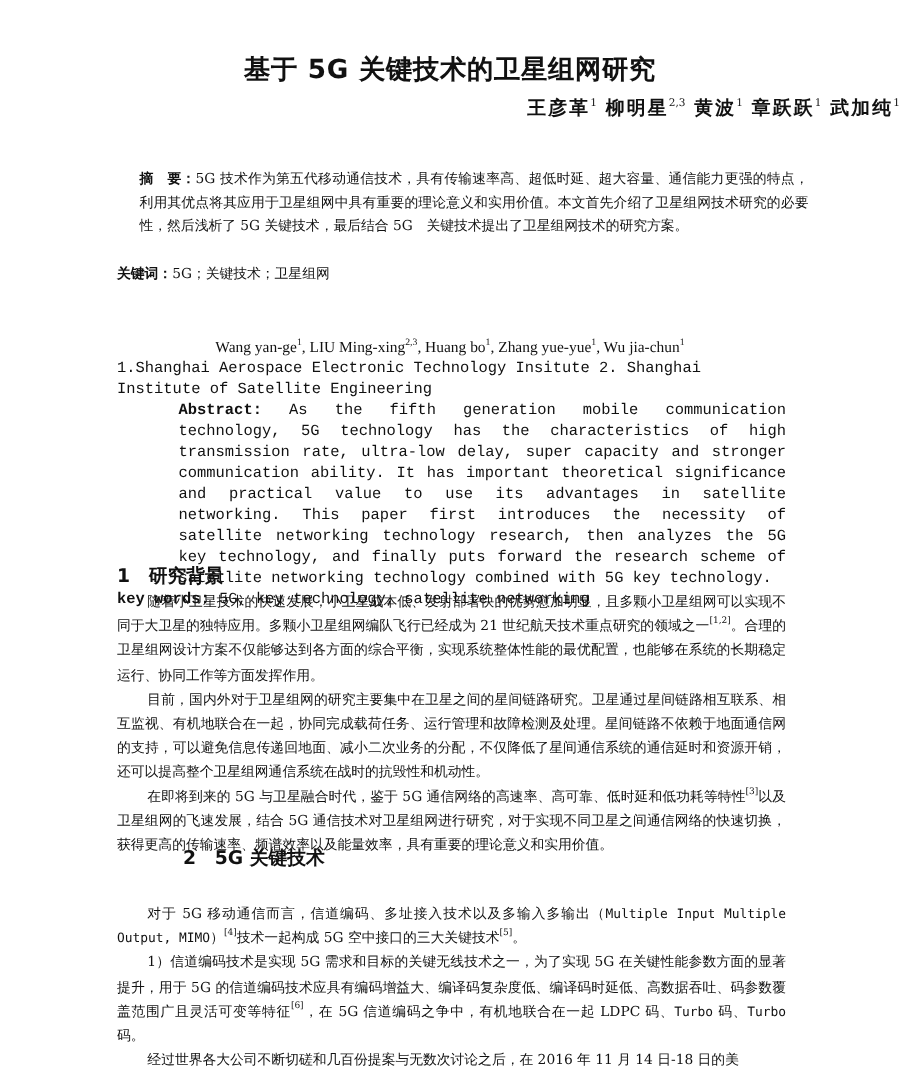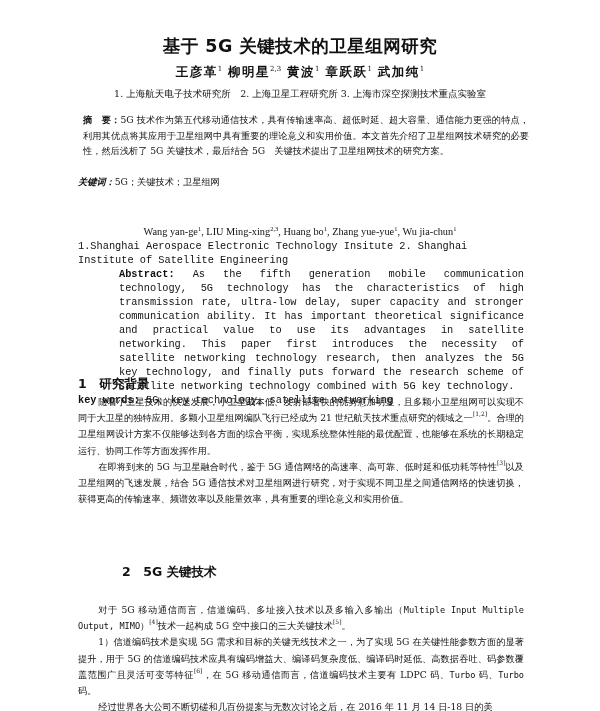--- a/index.html
+++ b/index.html
@@ -7,38 +7,38 @@
     width: 600px; height: 711px; overflow: hidden; position: relative;
     color: #111;
     font-family: "DejaVu Serif", "Liberation Serif", serif;
   }
   .page { position: absolute; left: 0; top: 0; width: 600px; height: 711px; }
   .title {
     position: absolute; left: 0; top: 34px; width: 600px; text-align: center;
     font-family: "DejaVu Sans", sans-serif; font-size: 17.5px; font-weight: bold; letter-spacing: 0.5px;
   }
   .authors-cn {
-    position: absolute; left: 0; top: 64px; width: 600px; text-align: center;
+    position: absolute; left: 0; top: 64px; width: 600px; text-align: right;
     font-size: 12.5px; font-weight: bold; letter-spacing: 1.5px;
   }
   .authors-cn sup { font-size: 7px; font-weight: normal; letter-spacing: 0; }
   .affil-cn {
     position: absolute; left: 0; top: 88px; width: 600px; text-align: center;
     font-size: 9.5px;
   }
   .abs-cn {
-    position: absolute; left: 83px; top: 112px; width: 446px;
+    position: absolute; left: 93px; top: 112px; width: 446px;
     font-size: 9.2px; line-height: 15.5px; text-align: justify;
   }
   .abs-cn b { font-family: "DejaVu Sans", sans-serif; }
   .kw-cn {
     position: absolute; left: 78px; top: 176px; width: 446px;
     font-size: 9.2px;
   }
-  .kw-cn b { font-family: "DejaVu Sans", sans-serif; font-style: italic; }
+  .kw-cn b { font-family: "DejaVu Sans", sans-serif; }
   .en-title {
     position: absolute; left: 0; top: 210px; width: 600px; text-align: center;
     font-family: "Liberation Serif", serif; font-size: 10.5px; font-weight: bold;
   }
   .en-authors {
     position: absolute; left: 0; top: 225px; width: 600px; text-align: center;
     font-family: "Liberation Serif", serif; font-size: 10.3px;
   }
   .en-authors sup { font-size: 6.5px; }
   .en-block {
@@ -61,21 +61,20 @@
 </style>
 </head>
 <body>
 
 <div class="page">
 
   <div class="title">基于 5G 关键技术的卫星组网研究</div>
 
   <div class="authors-cn" id="authors-cn"><span>王彦革</span><sup>1</sup> <span>柳明星</span><sup>2,3</sup> <span>黄波</span><sup>1</sup> <span>章跃跃</span><sup>1</sup> <span>武加纯</span><sup>1</sup></div>
 
-  <div class="affil-cn">1. 上海航天电子技术研究所　2. 上海卫星工程研究所 3. 上海市深空探测技术重点实验室</div>
 
   <div class="abs-cn">
     <b>摘　要：</b><span>5G 技术作为第五代移动通信技术，具有传输速率高、超低时延、超大容量、通信能力更强的特点，利用其优点将其应用于卫星组网中具有重要的理论意义和实用价值。本文首先介绍了卫星组网技术研究的必要性，然后浅析了 5G 关键技术，最后结合 5G　关键技术提出了卫星组网技术的研究方案。</span>
   </div>
 
   <div class="kw-cn">
     <b>关键词：</b><span>5G；关键技术；卫星组网</span>
   </div>
 
 
@@ -83,23 +82,24 @@
 
   <div class="en-block">
     <p>1.Shanghai Aerospace Electronic Technology Insitute 2. Shanghai Institute of Satellite Engineering</p>
     <p class="just"><b>Abstract:</b> <span>As the fifth generation mobile communication technology, 5G technology has the characteristics of high transmission rate, ultra-low delay, super capacity and stronger communication ability. It has important theoretical significance and practical value to use its advantages in satellite networking. This paper first introduces the necessity of satellite networking technology research, then analyzes the 5G key technology, and finally puts forward the research scheme of satellite networking technology combined with 5G key technology.</span></p>
     <p><b>key words:</b> <span>5G, key technology, satellite networking</span></p>
   </div>
 
   <div class="h1" style="top:376px;">1　研究背景</div>
   <div class="body-cn" style="top:394px;">
       <p><span>随着小卫星技术的快速发展，小卫星成本低、发射部署快的优势愈加明显，且多颗小卫星组网可以实现不同于大卫星的独特应用。多颗小卫星组网编队飞行已经成为 21 世纪航天技术重点研究的领域之一</span><sup>[1,2]</sup><span>。合理的卫星组网设计方案不仅能够达到各方面的综合平衡，实现系统整体性能的最优配置，也能够在系统的长期稳定运行、协同工作等方面发挥作用。</span></p>
+      <p><span>目前，国内外对于卫星组网的研究主要集中在卫星之间的星间链路研究。卫星通过星间链路相互联系、相互监视、有机地联合在一起，协同完成载荷任务、运行管理和故障检测及处理。星间链路不依赖于地面通信网的支持，可以避免信息传递回地面、减小二次业务的分配，不仅降低了星间通信系统的通信延时和资源开销，还可以提高整个卫星组网通信系统在战时的抗毁性和机动性。</span></p>
       <p><span>在即将到来的 5G 与卫星融合时代，鉴于 5G 通信网络的高速率、高可靠、低时延和低功耗等特性</span><sup>[3]</sup><span>以及卫星组网的飞速发展，结合 5G 通信技术对卫星组网进行研究，对于实现不同卫星之间通信网络的快速切换，获得更高的传输速率、频谱效率以及能量效率，具有重要的理论意义和实用价值。</span></p>
     </div>
 
   <div class="h1" style="top:564px;margin-left:44px;">2　5G 关键技术</div>
   <div class="body-cn" style="top:602px;">
       <p><span>对于 5G 移动通信而言，信道编码、多址接入技术以及多输入多输出（</span><span class="mono">Multiple Input Multiple Output, MIMO</span><span>）</span><sup>[4]</sup><span>技术一起构成 5G 空中接口的三大关键技术</span><sup>[5]</sup><span>。</span></p>
-      <p><span>1）信道编码技术是实现 5G 需求和目标的关键无线技术之一，为了实现 5G 在关键性能参数方面的显著提升，用于 5G 的信道编码技术应具有编码增益大、编译码复杂度低、编译码时延低、高数据吞吐、码参数覆盖范围广且灵活可变等特征</span><sup>[6]</sup><span>，在 5G 移动通信而言，信道编码技术主要有 LDPC 码、</span><span class="mono">Turbo</span><span> 码、</span><span class="mono">Turbo</span><span> 码。</span></p>
+      <p><span>1）信道编码技术是实现 5G 需求和目标的关键无线技术之一，为了实现 5G 在关键性能参数方面的显著提升，用于 5G 的信道编码技术应具有编码增益大、编译码复杂度低、编译码时延低、高数据吞吐、码参数覆盖范围广且灵活可变等特征</span><sup>[6]</sup><span>，在 5G 信道编码之争中，有机地联合在一起 LDPC 码、</span><span class="mono">Turbo</span><span> 码、</span><span class="mono">Turbo</span><span> 码。</span></p>
       <p><span>经过世界各大公司不断切磋和几百份提案与无数次讨论之后，在 2016 年 11 月 14 日-18 日的美</span></p>
     </div>
 
 </div>
 
 </body></html>

